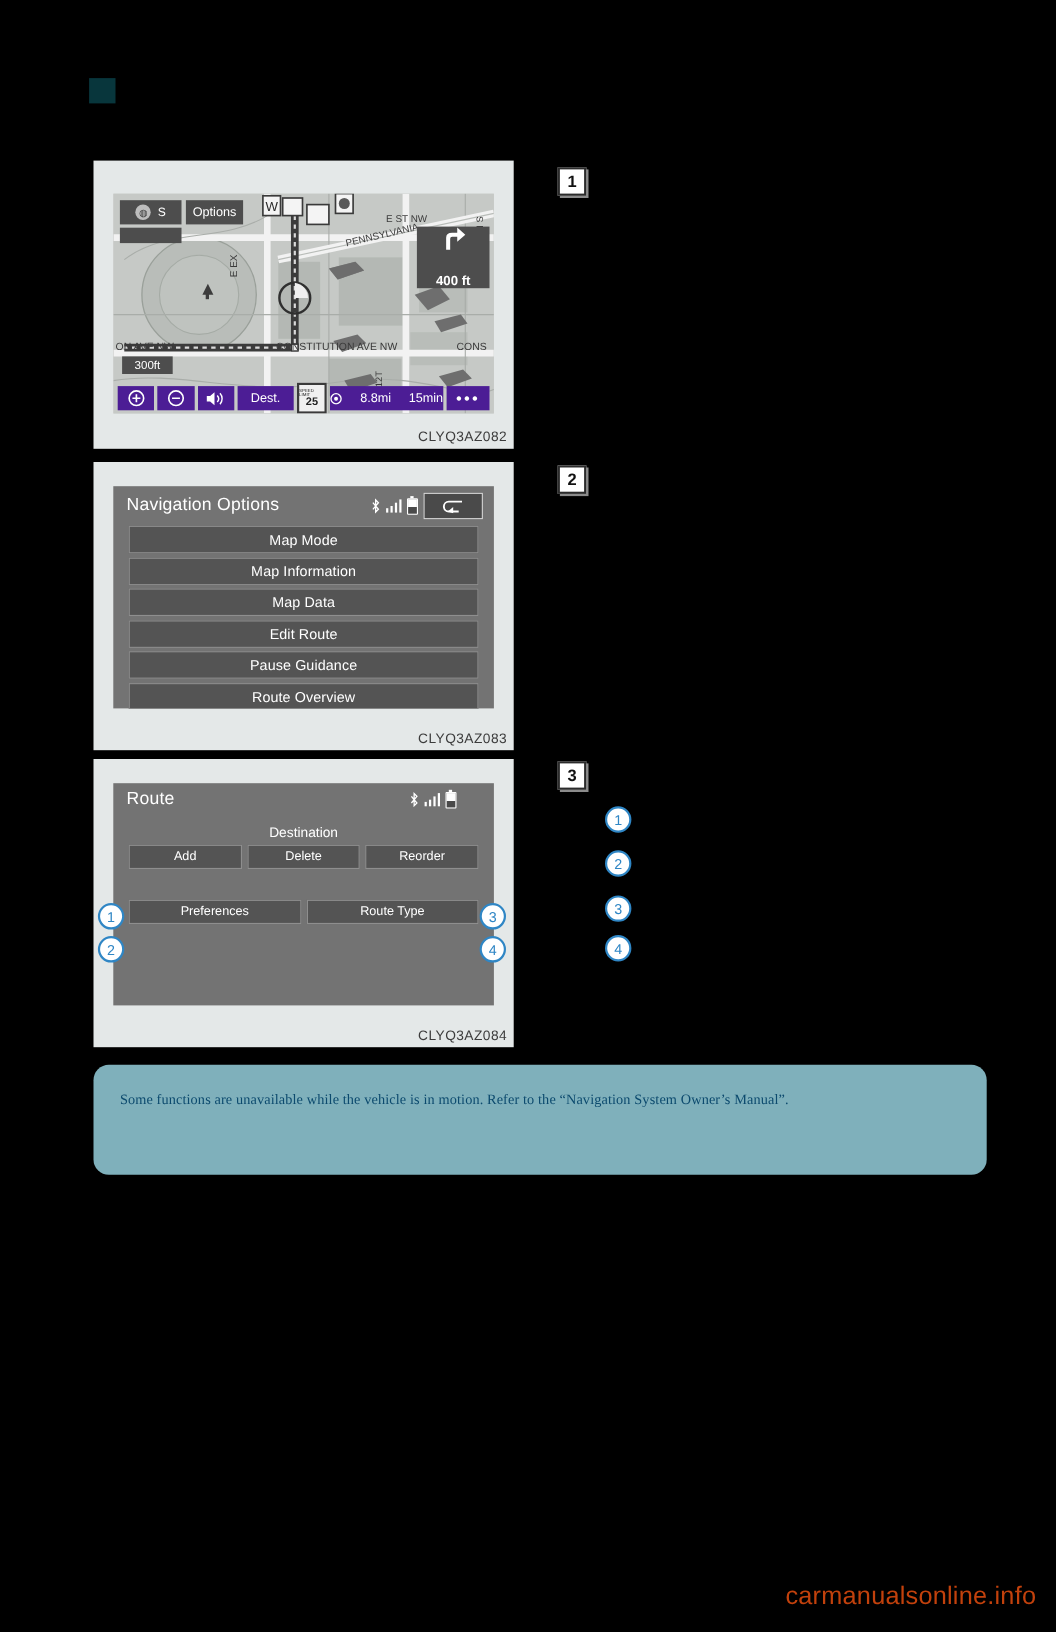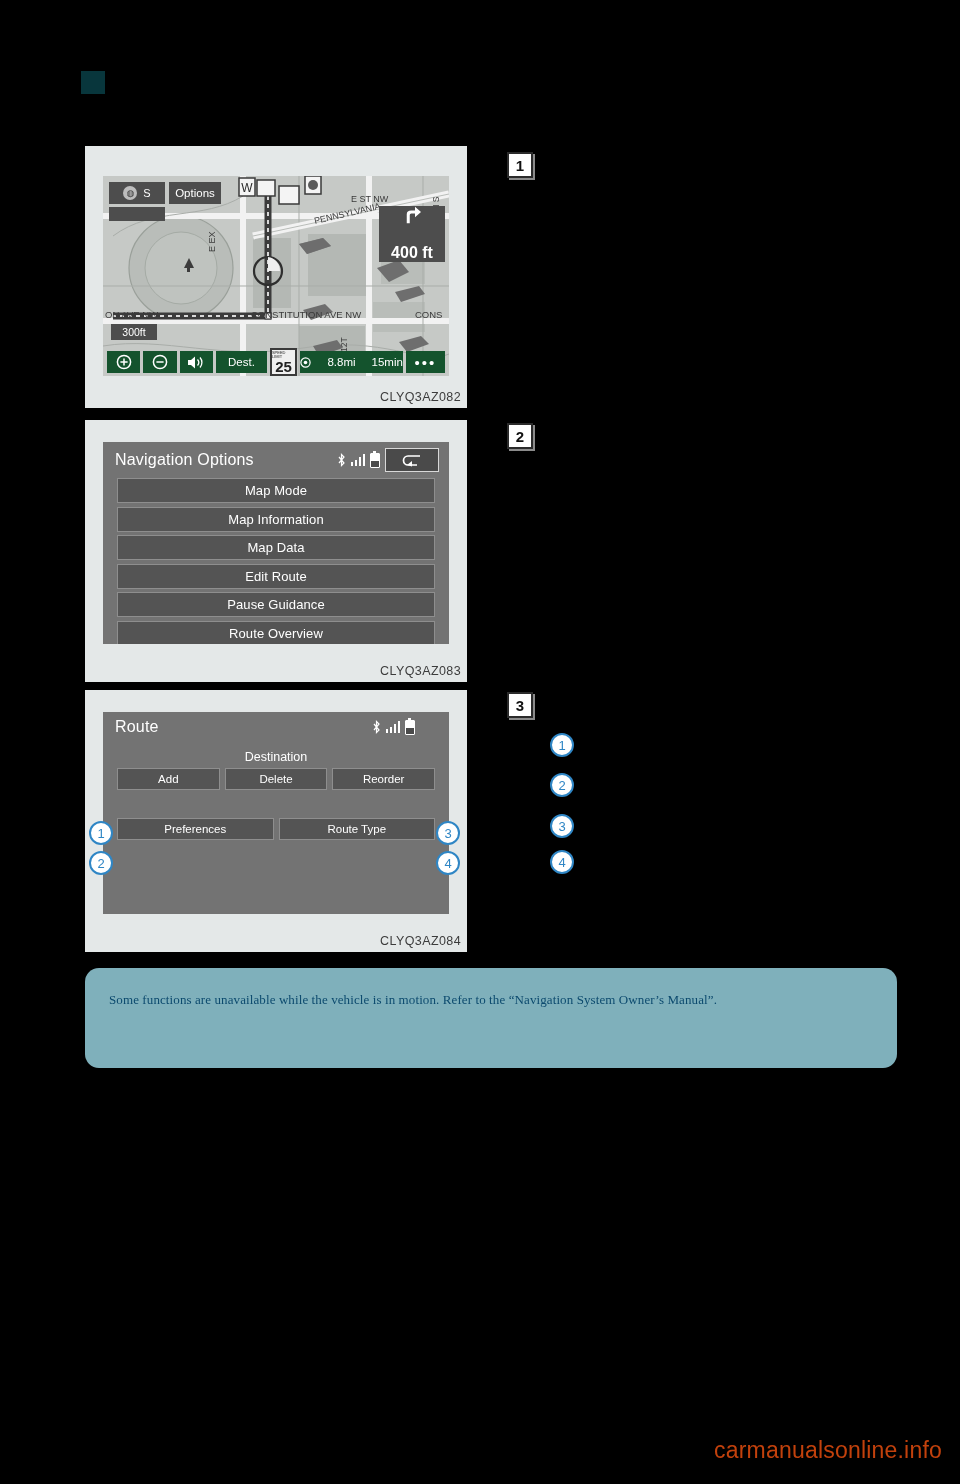--- a/index.html
+++ b/index.html
@@ -109,31 +109,31 @@
   .compass .cdisc{
     width:14px;height:14px;border-radius:50%;
     background:#bdbdbd;color:#333;font-size:9px;
     display:flex;align-items:center;justify-content:center;
   }
   .options-btn{left:66px;top:6px;width:52px;height:22px;font-size:11.5px;}
   .subchip{left:6px;top:31px;width:56px;height:14px;}
   .turnchip{
     right:4px;top:30px;width:66px;height:56px;flex-direction:column;gap:1px;
   }
-  .turnchip .dist{font-size:16px;font-weight:bold;margin-top:19px;}
+  .turnchip .dist{font-size:12px;font-weight:bold;margin-top:19px;}
   .scalechip{
     left:8px;bottom:36px;width:46px;height:16px;font-size:10.5px;
   }
   .mapbar{
     position:absolute;left:0;right:0;bottom:2px;height:24px;
     display:flex;align-items:center;gap:3px;padding:0 4px;
     box-sizing:border-box;
   }
   .mb{
-    background:#14532d;color:#fff;height:22px;
+    background:#4c1d95;color:#fff;height:22px;
     display:flex;align-items:center;justify-content:center;font-size:11.5px;
   }
   .mb-ico{width:34px;}
   .mb-dest{width:52px;}
   .mb-speed{
     width:24px;background:#f0f0f0;color:#222;border:2px solid #3a3a3a;
     flex-direction:column;line-height:1;font-size:7px;height:24px;
   }
   .mb-info{flex:1;gap:16px;}
   .mb-dots{width:40px;letter-spacing:2px;font-size:15px;}
@@ -300,21 +300,21 @@
       <div class="mb mb-ico">
         <svg width="20" height="15" viewBox="0 0 20 15">
           <path d="M2 5 H5 L9 1.5 V13.5 L5 10 H2 Z" fill="#fff"></path>
           <path d="M11.5 4.5 A4.5 4.5 0 0 1 11.5 10.5" fill="none" stroke="#fff" stroke-width="1.3"></path>
           <path d="M14 2.5 A7.5 7.5 0 0 1 14 12.5" fill="none" stroke="#fff" stroke-width="1.3"></path>
         </svg>
       </div>
       <div class="mb mb-dest">Dest.</div>
       <div class="mb mb-speed">
         <span style="font-size:4px;">SPEED LIMIT</span>
-        <span style="font-size:15px;font-weight:bold;">25</span>
+        <span style="font-size:10px;font-weight:bold;">25</span>
       </div>
       <div class="mb mb-info">
         <svg width="11" height="11" viewBox="0 0 11 11">
           <circle cx="5.5" cy="5.5" r="4.6" fill="none" stroke="#fff" stroke-width="1.2"></circle>
           <circle cx="5.5" cy="5.5" r="1.8" fill="#fff"></circle>
         </svg>
         <span>8.8mi</span>
         <span>15min</span>
       </div>
       <div class="mb mb-dots">•••</div>

